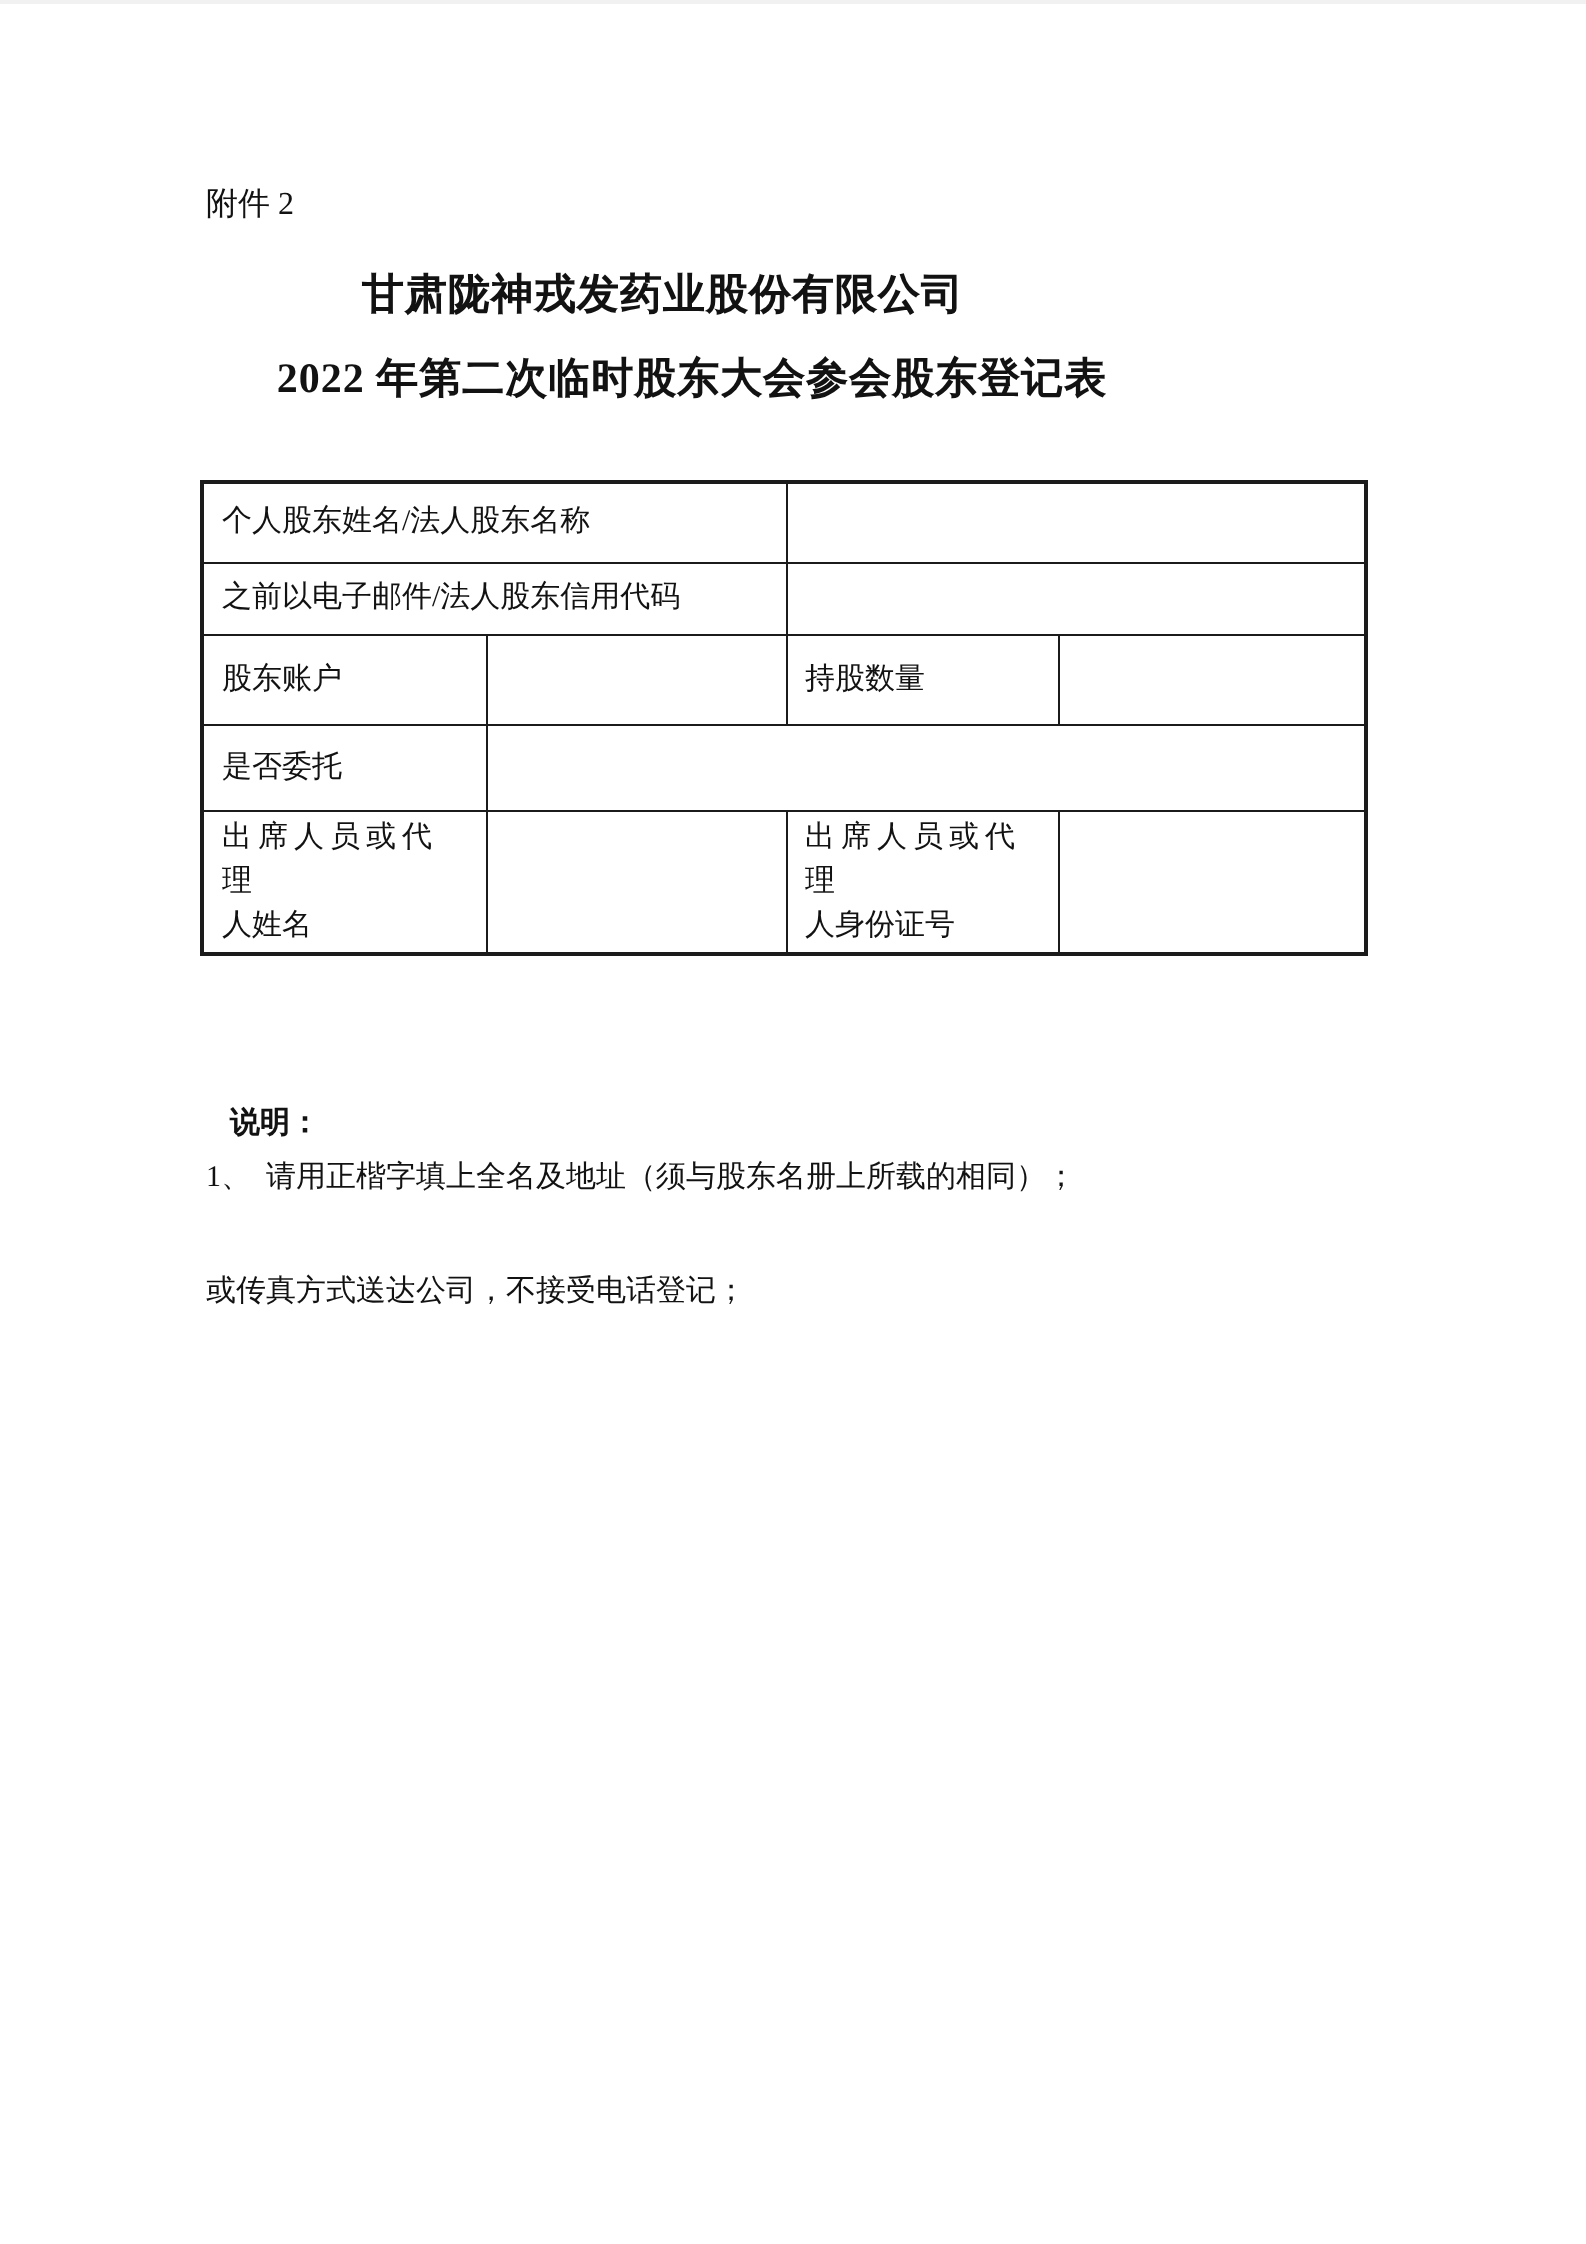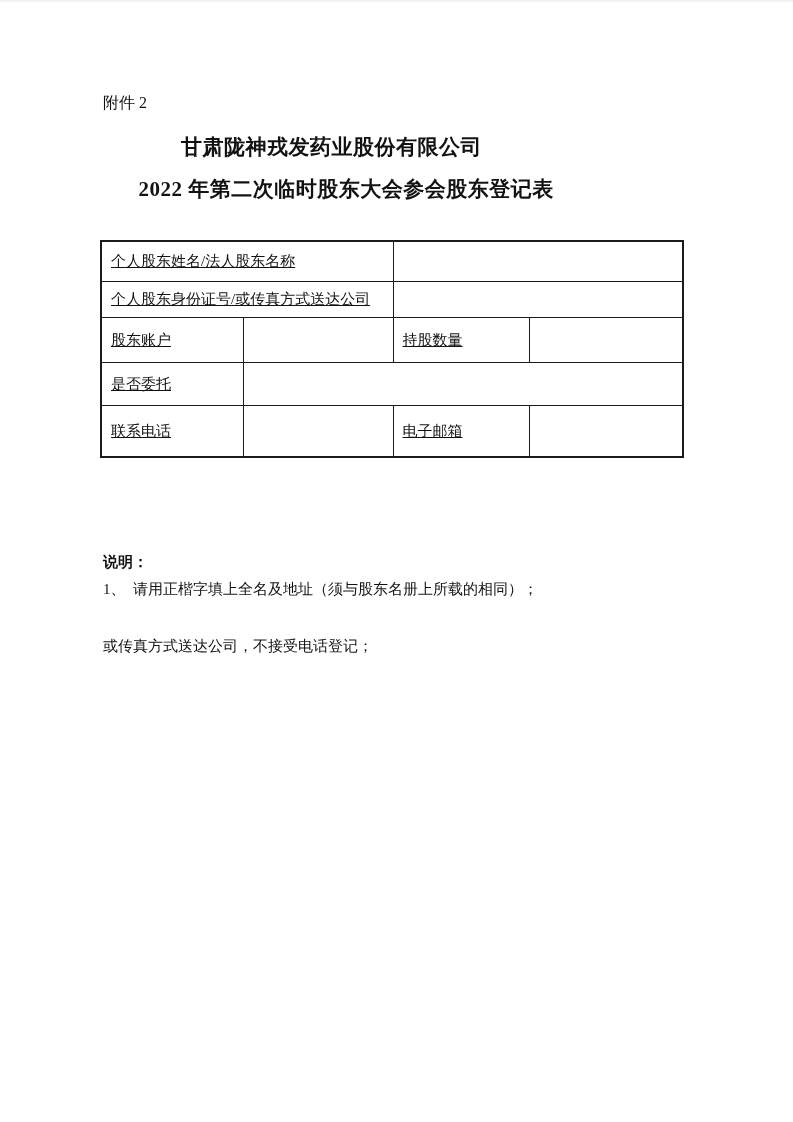--- a/index.html
+++ b/index.html
@@ -27,39 +27,38 @@
     font-weight: 700; font-size: 21px; line-height: 23px;
     letter-spacing: 0.5px;
   }
   .doc-title.t1 { top: 136px; }
   .doc-title.t2 { top: 178px; padding-left: 29px; }
 
   table.reg {
     position: absolute; left: 100px; top: 240px;
     width: 582px; table-layout: fixed; border-collapse: collapse;
     border: 2px solid #1b1b1b;
-    text-decoration: underline;
   }
   table.reg td {
     border: 1px solid #1b1b1b;
     font-size: 15px; vertical-align: middle;
     padding: 2px 6px 2px 9px;
     overflow: hidden;
   }
   table.reg .lbl span { display: block; line-height: 22px; }
   table.reg .spaced { letter-spacing: 3px; }
   tr.r1 { height: 40px; }
   tr.r2 { height: 36px; }
   tr.r3 { height: 45px; }
   tr.r4 { height: 43px; padding-left: 11px; }
   tr.r5 { height: 59px; }
   tr.r6 { height: 52px; }
 
   .notes-heading {
-    position: absolute; left: 103px; top: 553px;
+    position: absolute; left: 115px; top: 553px;
     font-family: "Liberation Sans", "DejaVu Sans", sans-serif;
     font-weight: 700; font-size: 15px; line-height: 18px;
   }
   .note-line {
     position: absolute; left: 103px; width: 586px;
     font-size: 15px; line-height: 19px; white-space: nowrap;
   }
   .note-line .note-num { display: inline-block; min-width: 30px; }
   .note-line.justify {
     white-space: normal;
@@ -90,47 +89,49 @@
     </colgroup>
     <tbody>
       <tr class="r1">
         <td colspan="2" class="lbl">
             <span>个人股东姓名/法人股东名称</span>
           </td>
         <td colspan="2" class="val"></td>
       </tr>
       <tr class="r2">
         <td colspan="2" class="lbl">
-            <span>个人股东身份证号/或传真方式送达公司</span>
+            <span>之前以电子邮件/法人股东信用代码</span>
           </td>
         <td colspan="2" class="val"></td>
       </tr>
       <tr class="r3">
         <td class="lbl">
             <span>股东账户</span>
           </td>
         <td class="val"></td>
         <td class="lbl">
             <span>持股数量</span>
           </td>
         <td class="val"></td>
       </tr>
       <tr class="r4">
         <td class="lbl">
             <span>是否委托</span>
           </td>
         <td colspan="3" class="val"></td>
       </tr>
-      <tr class="r6">
+      <tr class="r5">
         <td class="lbl">
-            <span>联系电话</span>
+            <span class="spaced">出席人员或代理</span>
+            <span>人姓名</span>
           </td>
         <td class="val"></td>
         <td class="lbl">
-            <span>电子邮箱</span>
+            <span class="spaced">出席人员或代理</span>
+            <span>人身份证号</span>
           </td>
         <td class="val"></td>
       </tr>
     </tbody>
   </table>
 
   <div class="notes-heading">说明：</div>
 
   <div class="note-line nl1">
     <span class="note-num">1、</span><span>请用正楷字填上全名及地址（须与股东名册上所载的相同）；</span>

